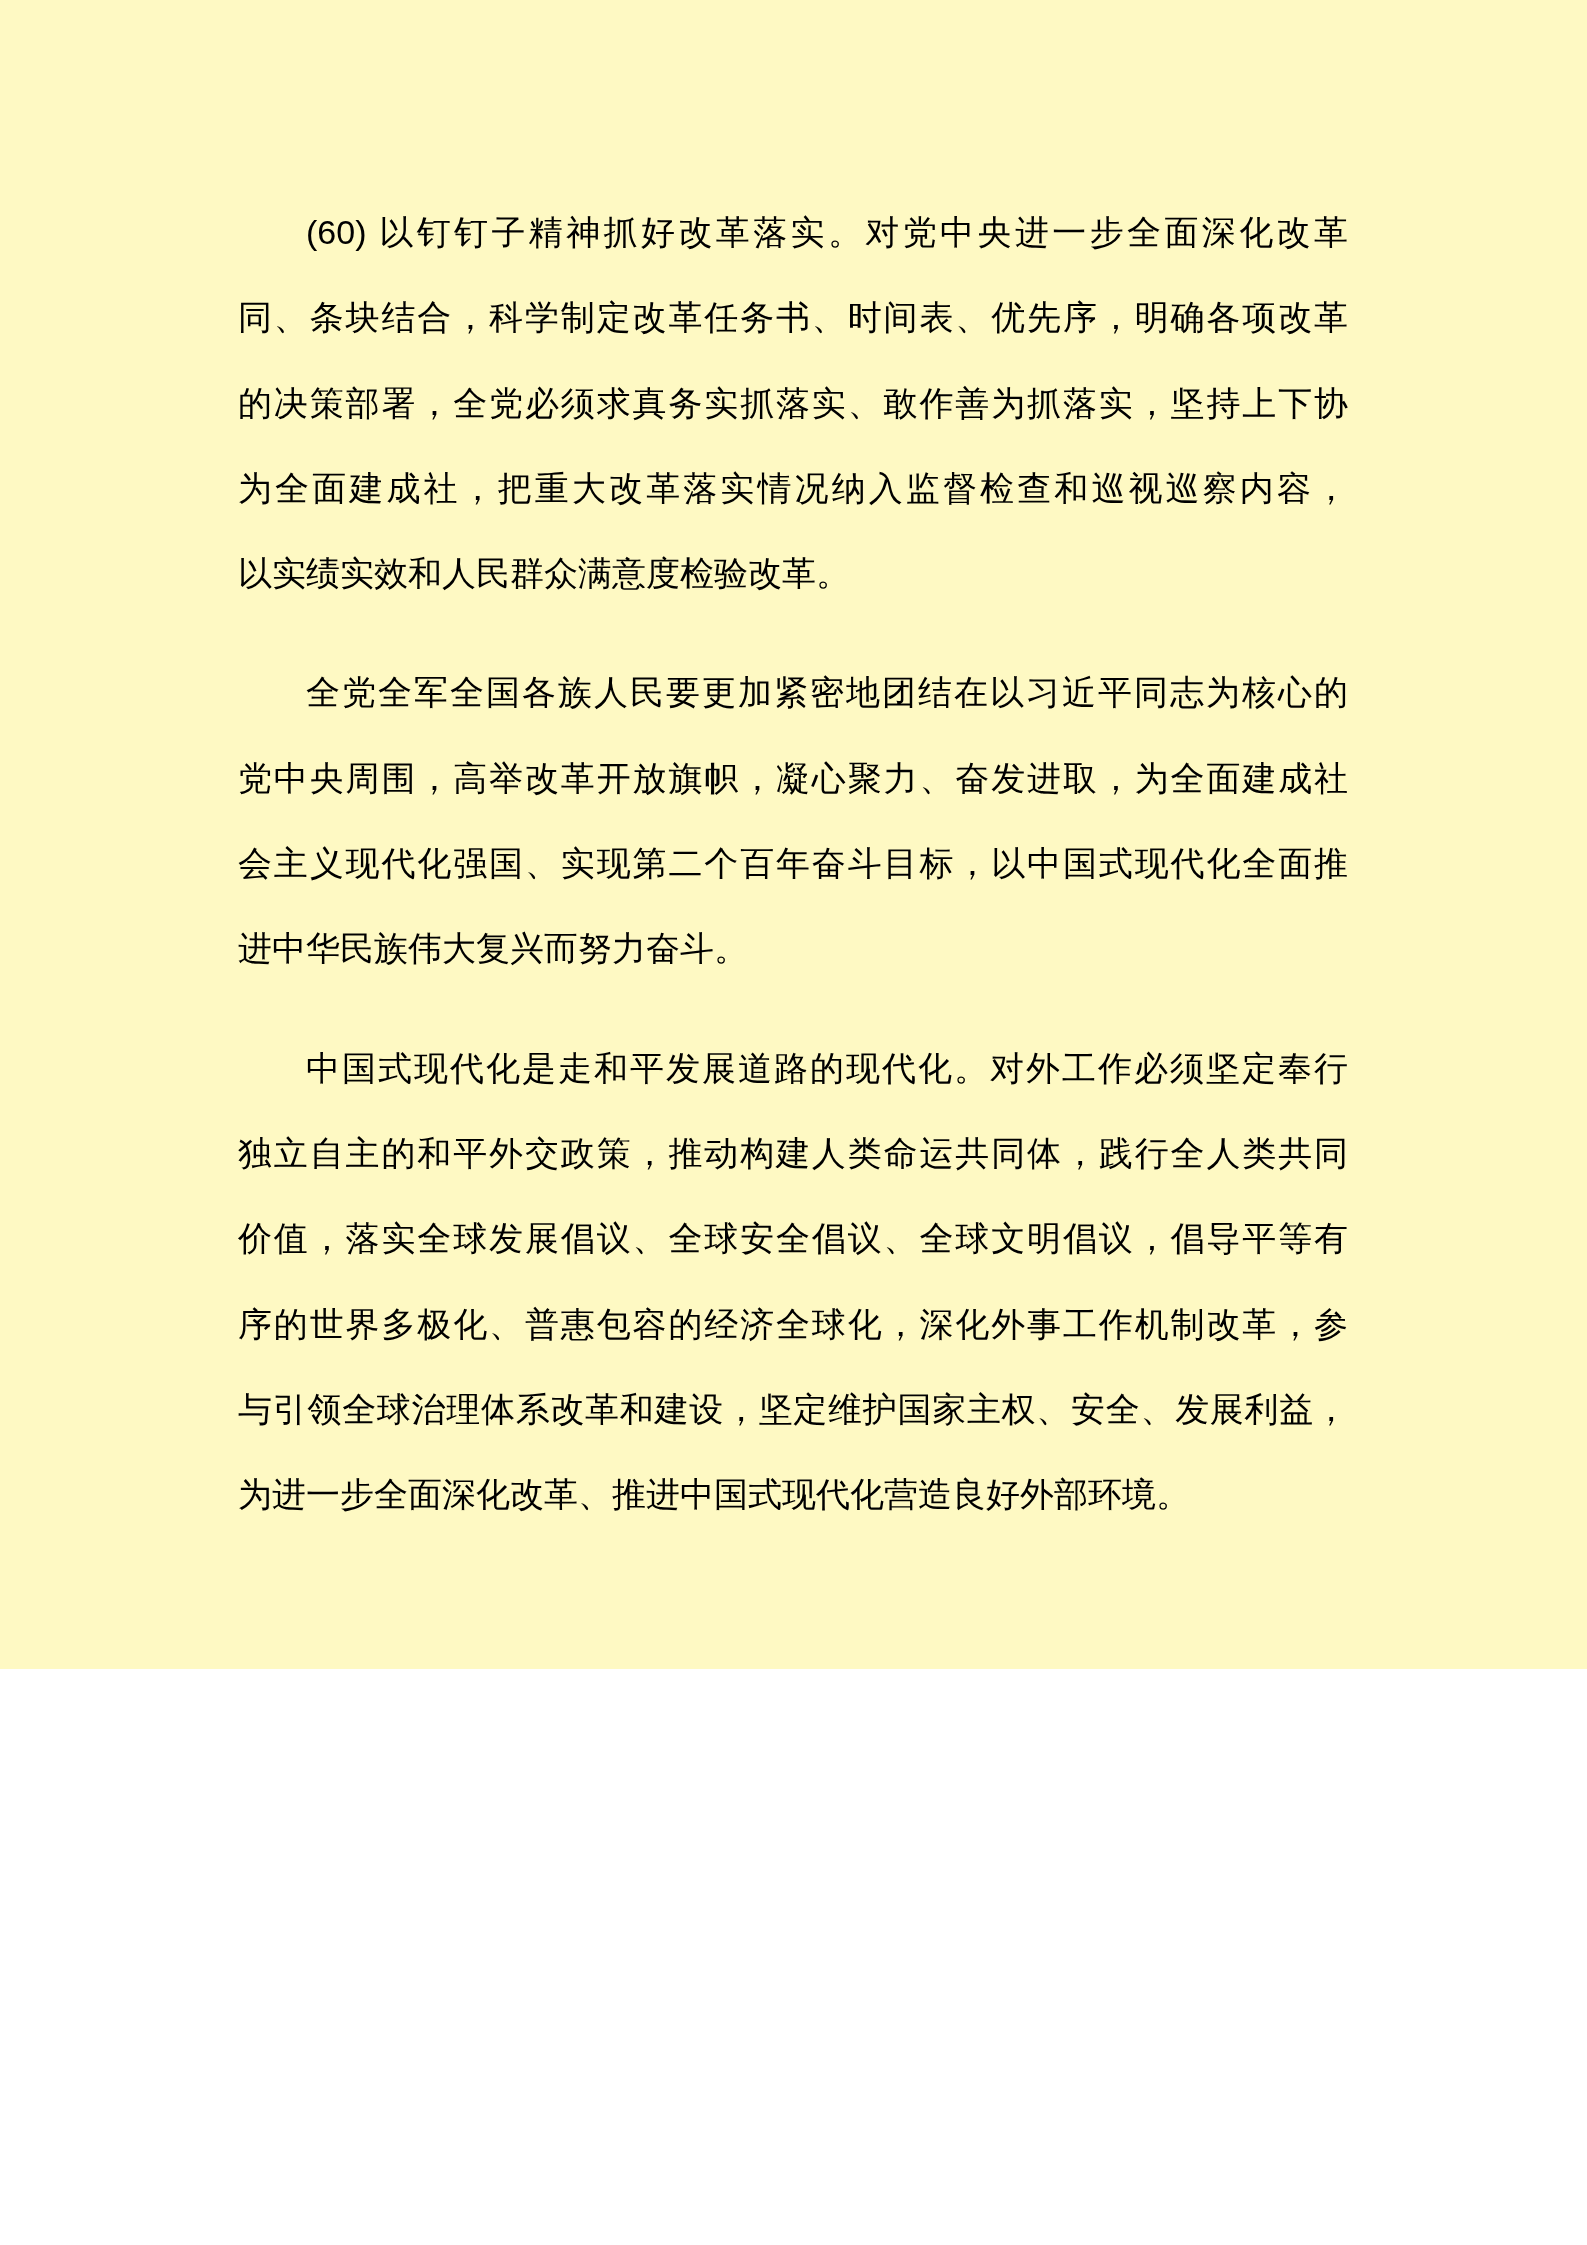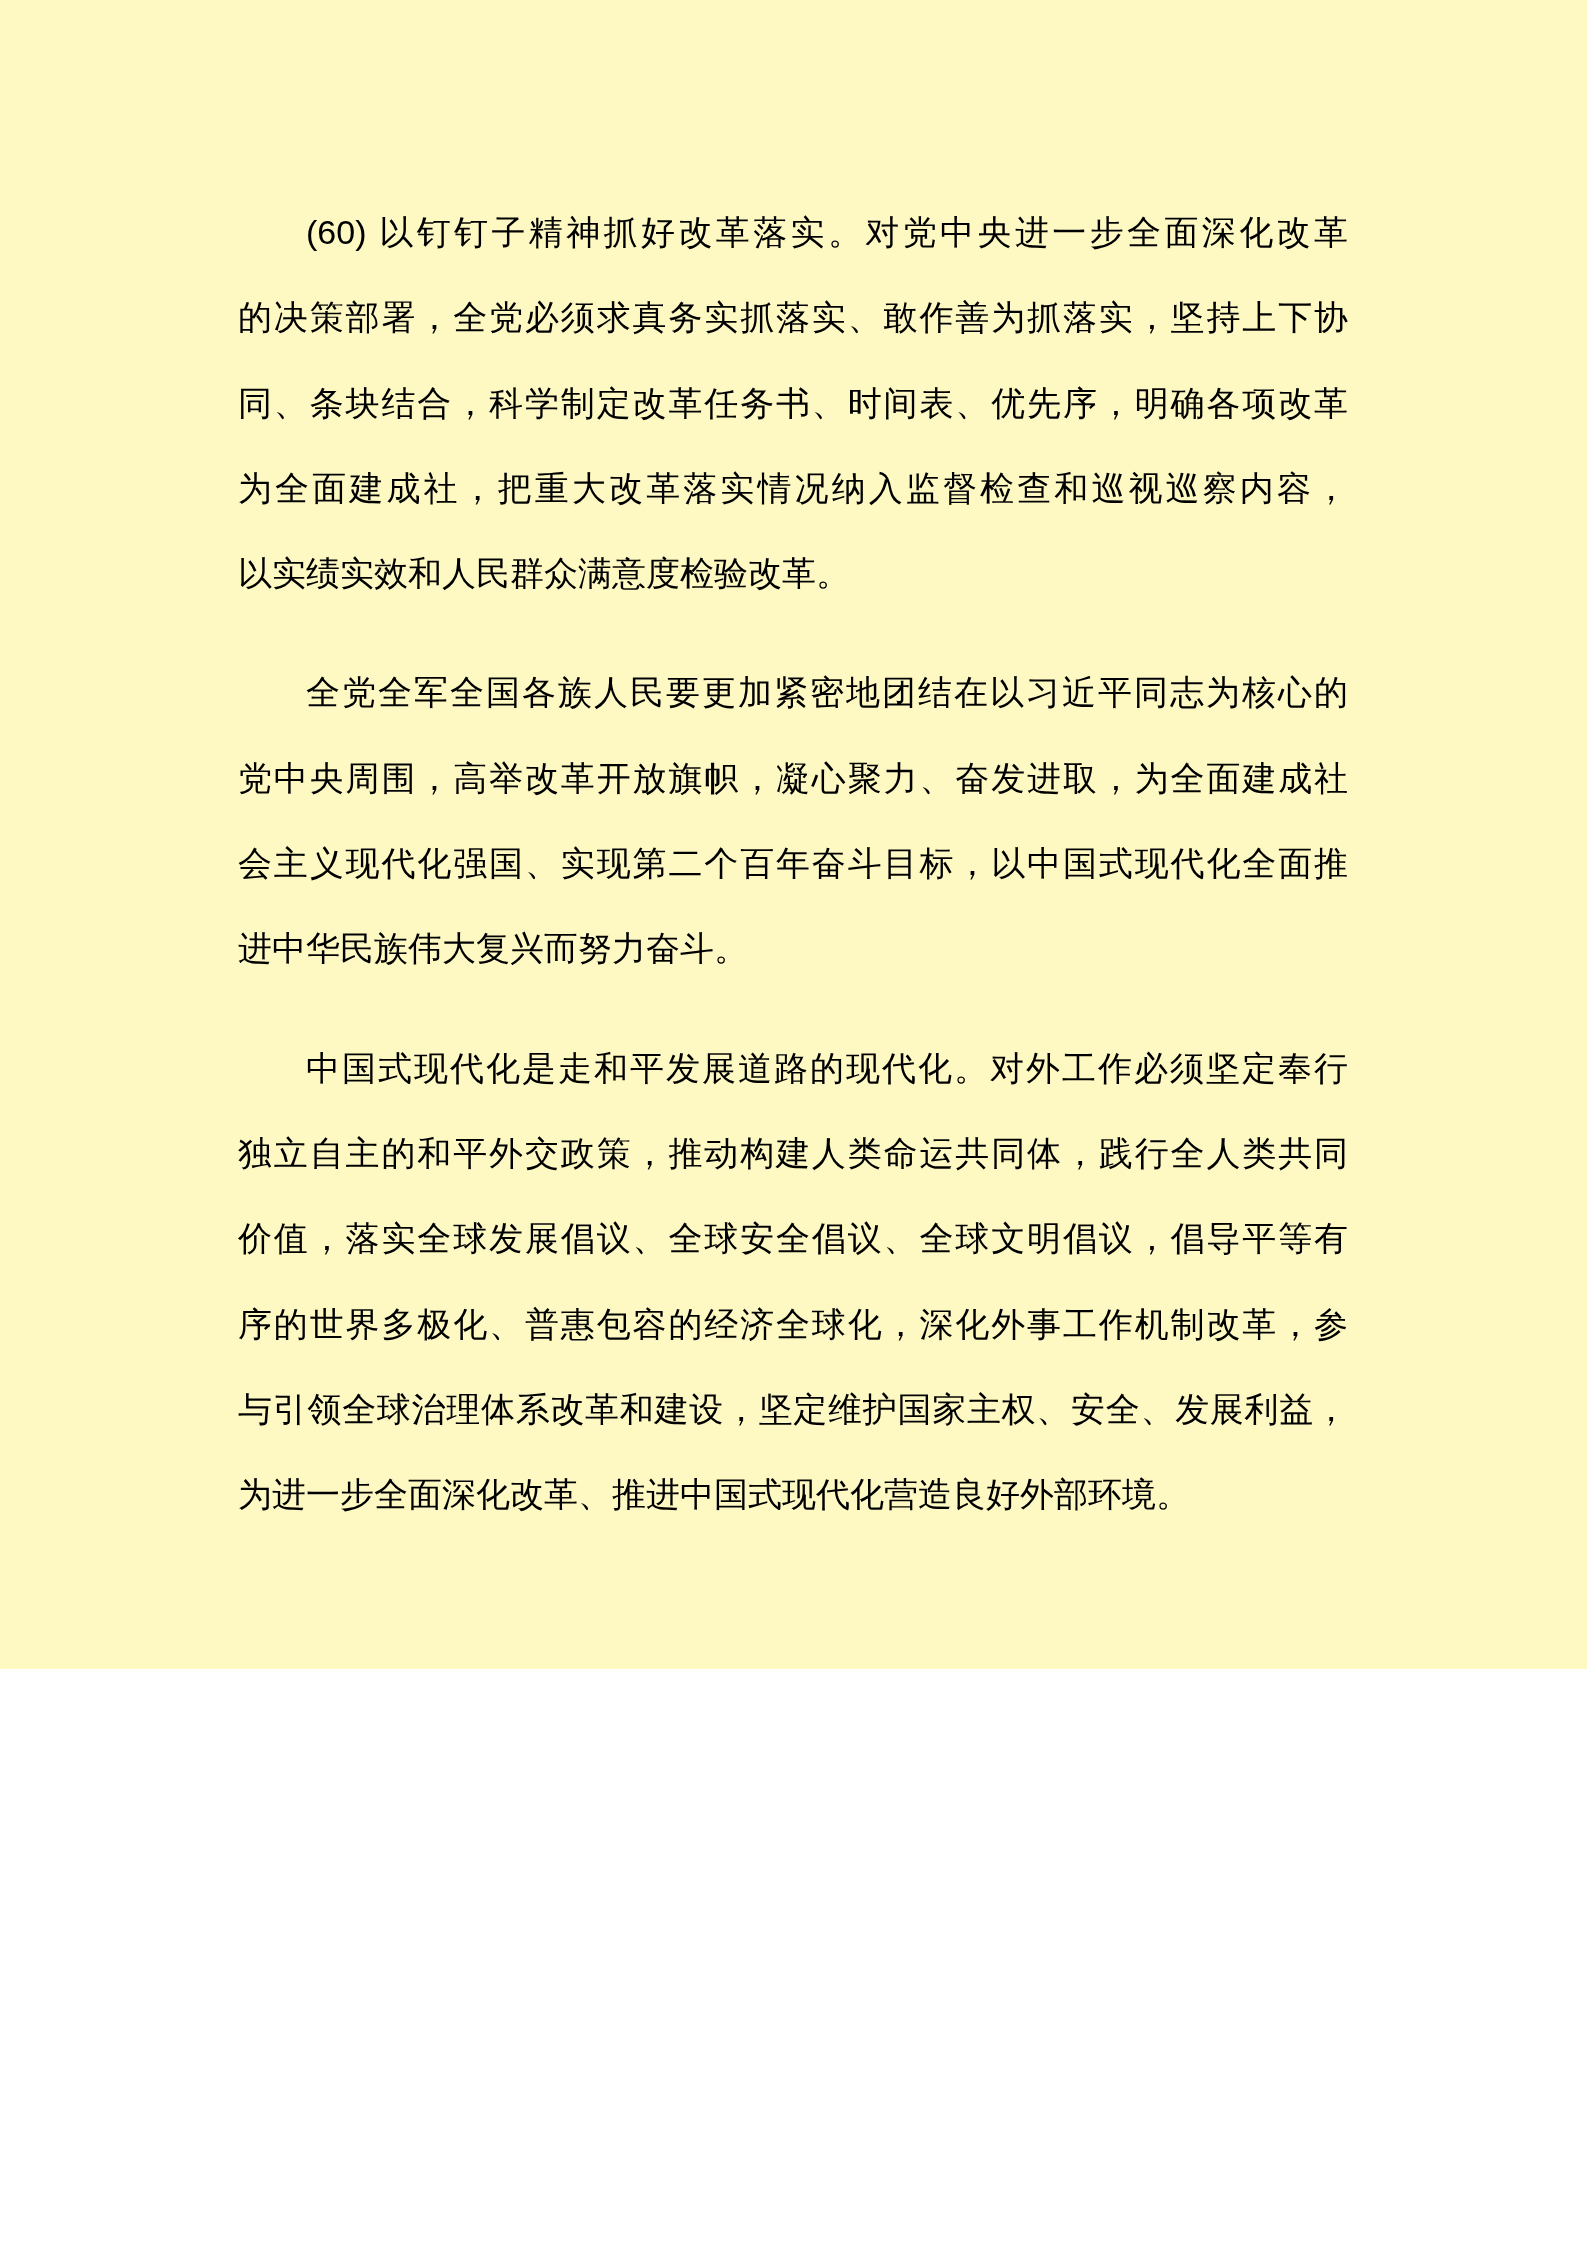--- a/index.html
+++ b/index.html
@@ -55,22 +55,22 @@
   }
 </style>
 </head>
 <body>
 
 <div class="page">
   <div class="content">
 
     <div class="para">
       <div class="line first">(60) 以钉钉子精神抓好改革落实。对党中央进一步全面深化改革</div>
+      <div class="line">同、条块结合，科学制定改革任务书、时间表、优先序，明确各项改革</div>
       <div class="line">的决策部署，全党必须求真务实抓落实、敢作善为抓落实，坚持上下协</div>
-      <div class="line">同、条块结合，科学制定改革任务书、时间表、优先序，明确各项改革</div>
       <div class="line">为全面建成社，把重大改革落实情况纳入监督检查和巡视巡察内容，</div>
       <div class="line last">以实绩实效和人民群众满意度检验改革。</div>
     </div>
 
     <div class="para">
       <div class="line first">全党全军全国各族人民要更加紧密地团结在以习近平同志为核心的</div>
       <div class="line">党中央周围，高举改革开放旗帜，凝心聚力、奋发进取，为全面建成社</div>
       <div class="line">会主义现代化强国、实现第二个百年奋斗目标，以中国式现代化全面推</div>
       <div class="line last">进中华民族伟大复兴而努力奋斗。</div>
     </div>

